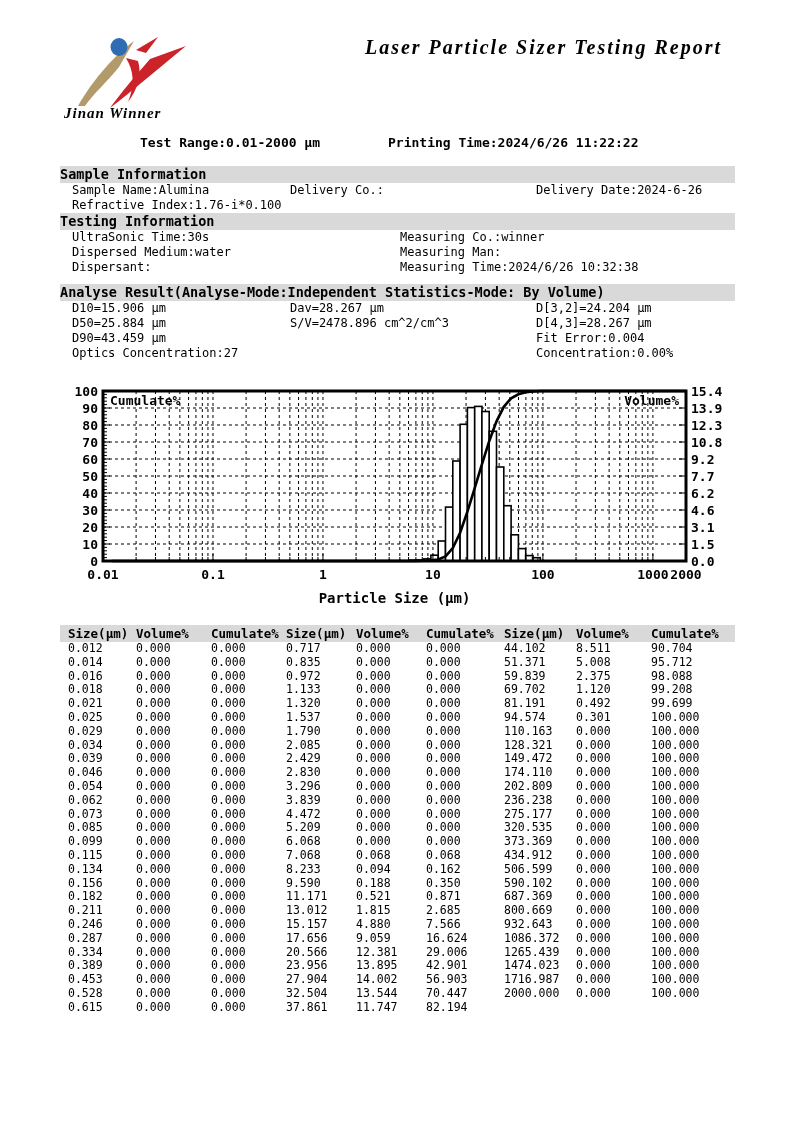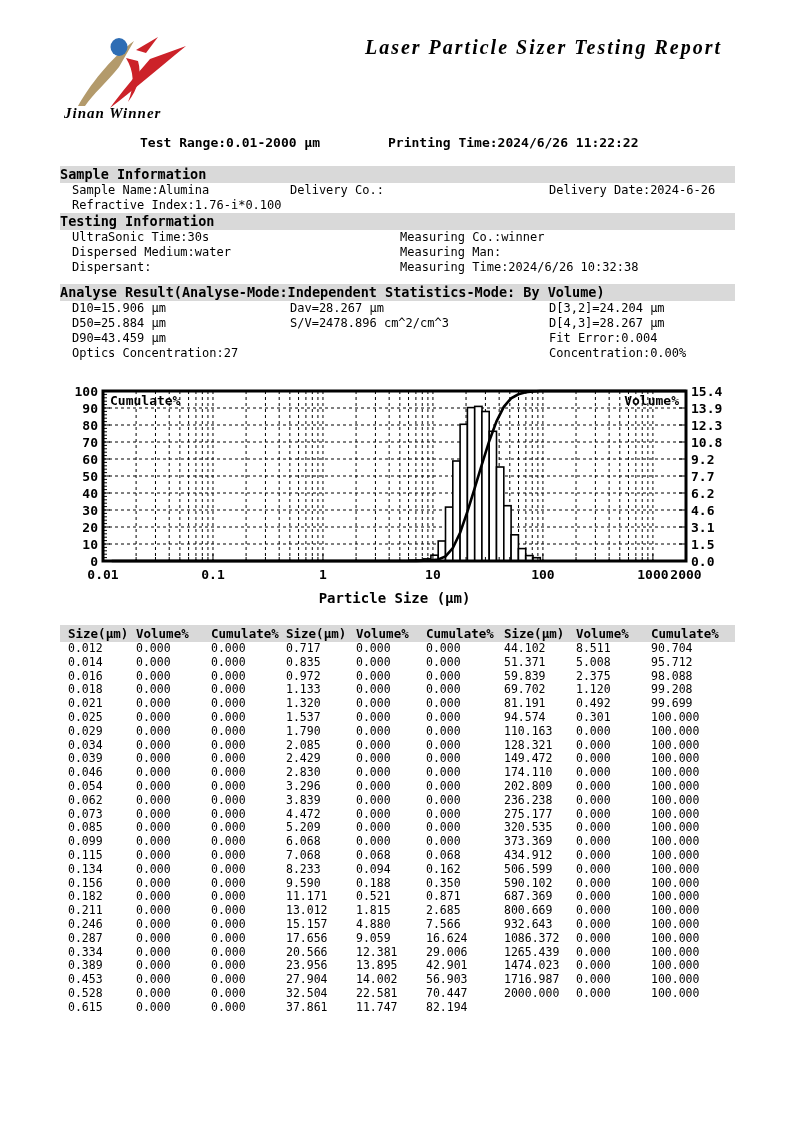--- a/index.html
+++ b/index.html
@@ -17,21 +17,21 @@
   .subtitle-cn{left:196px;top:100px;font-weight:bold;font-style:italic;font-size:15px;letter-spacing:1px;}
   .range-row{left:0;top:135px;width:794px;height:16px;font-weight:bold;font-size:13px;}
   .range-row .tr{position:absolute;left:140px;}
   .range-row .pt{position:absolute;left:388px;}
   
   .section{left:60px;width:675px;}
   .sec-bar{background:#d9d9d9;height:17px;line-height:17px;font-weight:bold;font-size:13.5px;box-sizing:border-box;white-space:nowrap;}
   .inforow{position:relative;height:15px;line-height:15px;font-size:12px;white-space:nowrap;}
   .inforow .c1{position:absolute;left:12px;}
   .inforow .c2{position:absolute;left:230px;}
-  .inforow .c3{position:absolute;left:445px;padding-left:44px;}
+  .inforow .c3{position:absolute;left:432px;padding-left:44px;}
   .inforow .half{position:absolute;left:340px;}
   
   .chart-wrap{left:59px;top:383px;width:676px;height:228px;}
   .chart-wrap svg{display:block;}
   .grid{stroke:#000;stroke-width:1;stroke-dasharray:3 3;}
   .tick{stroke:#000;stroke-width:1;}
   .cbor{fill:none;stroke:#000;stroke-width:3;}
   .bar{fill:#fff;stroke:#000;stroke-width:1.6;}
   .cum{fill:none;stroke:#000;stroke-width:2.6;}
   .axnum{font:bold 13px "DejaVu Sans Mono",monospace;fill:#000;}
@@ -627,21 +627,21 @@
           <span class="tcell">56.903</span>
           <span class="tcell">1716.987</span>
           <span class="tcell">0.000</span>
           <span class="tcell">100.000</span>
         </div>
         <div class="trow">
           <span class="tcell">0.528</span>
           <span class="tcell">0.000</span>
           <span class="tcell">0.000</span>
           <span class="tcell">32.504</span>
-          <span class="tcell">22.581</span>
+          <span class="tcell">13.544</span>
           <span class="tcell">70.447</span>
           <span class="tcell">2000.000</span>
           <span class="tcell">0.000</span>
           <span class="tcell">100.000</span>
         </div>
         <div class="trow">
           <span class="tcell">0.615</span>
           <span class="tcell">0.000</span>
           <span class="tcell">0.000</span>
           <span class="tcell">37.861</span>

